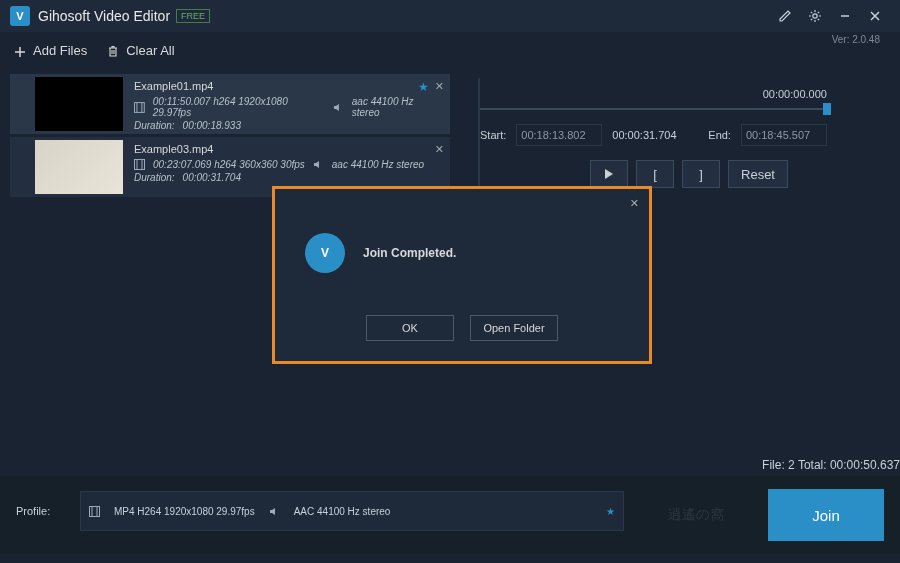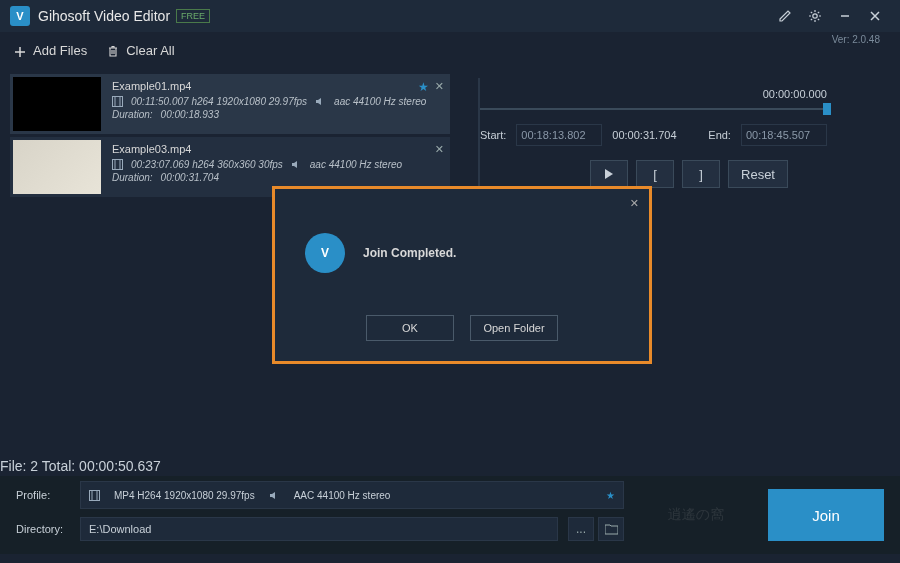--- a/index.html
+++ b/index.html
@@ -8,21 +8,21 @@
 .logo-badge { width: 20px; height: 20px; background: #2a8fc7; border-radius: 3px; display: flex; align-items: center; justify-content: center; color: #fff; font-weight: bold; font-size: 11px; margin-right: 8px; }
 .app-title { color: #e8e8e8; font-size: 14px; }
 .free-badge { border: 1px solid #4a7a4a; color: #6aaa6a; font-size: 9px; padding: 1px 4px; margin-left: 6px; }
 .spacer { flex: 1; }
 .win-btn { width: 30px; height: 24px; display: flex; align-items: center; justify-content: center; color: #c8d0d8; cursor: pointer; }
 .version { position: absolute; right: 20px; top: 34px; font-size: 10px; color: #7a8a9a; }
 .toolbar { height: 36px; display: flex; align-items: center; padding: 0 14px; gap: 20px; }
 .tool-btn { display: flex; align-items: flex-end; gap: 7px; color: #d8d8d8; cursor: pointer; font-size: 13px; }
 .main { display: flex; height: 390px; }
 .left-panel { width: 460px; padding: 6px 10px; }
-.file-row { display: flex; background: #232f40; margin-bottom: 3px; height: 60px; position: relative; }
+.file-row { display: flex; background: #232f40; margin-bottom: 3px; height: 60px; position: relative; padding-left: 22px; }
 .file-row.selected { background: #2a3748; }
 .thumb { width: 88px; height: 54px; background: #000; margin: 3px; flex-shrink: 0; }
 .thumb.light { background: linear-gradient(135deg,#d8d4c8,#e8e4d8); }
 .file-info { padding: 6px 8px; font-size: 11px; color: #b8c0c8; flex: 1; }
 .file-info .name { color: #d8d8d8; margin-bottom: 4px; }
 .file-info .line { display: flex; align-items: center; gap: 8px; font-size: 10px; margin-bottom: 2px; font-style: italic; }
 .film-icon, .audio-icon { width: 11px; height: 11px; display: inline-block; }
 .row-actions { position: absolute; right: 6px; top: 6px; display: flex; gap: 6px; }
 .star-active { color: #2a8fc7; }
 .row-close { color: #9aa; cursor: pointer; font-size: 11px; }
@@ -31,26 +31,26 @@
 .timeline-area { margin-top: 10px; position: relative; }
 .time-display { text-align: right; font-size: 11px; color: #c8d0d8; }
 .slider-track { height: 2px; background: #3a4a5a; margin: 8px 0; position: relative; }
 .slider-thumb { position: absolute; right: -4px; top: -5px; width: 8px; height: 12px; background: #2a8fc7; }
 .time-row { display: flex; align-items: center; gap: 10px; margin-top: 14px; font-size: 11px; }
 .time-input { background: #1a2332; border: 1px solid #2a3748; color: #8a98a8; padding: 4px 4px; width: 86px; font-size: 11px; }
 .time-static { color: #c8d0d8; min-width: 86px; }
 .controls-row { display: flex; gap: 8px; margin-top: 14px; justify-content: flex-start; padding-left: 110px; }
 .ctrl-btn { width: 38px; height: 28px; border: 1px solid #3a4a5a; background: #232f40; display: flex; align-items: center; justify-content: center; color: #c8d0d8; cursor: pointer; font-size: 13px; }
 .reset-btn { width: 60px; align-items: center; }
-.status-row { text-align: left; font-size: 14px; color: #c8d0d8; height: 18px; }
+.status-row { text-align: right; font-size: 12px; color: #c8d0d8; height: 18px; }
 .bottom-bar { background: #162028; height: 78px; padding: 12px 16px; display: flex; align-items: center; gap: 12px; }
 .bottom-left { flex: 1; }
 .profile-row { display: flex; align-items: center; gap: 10px; margin-bottom: 8px; }
 .profile-label { width: 54px; font-size: 11px; }
-.profile-box { flex: 1; background: #1e2a3a; border: 1px solid #2a3748; height: 28px; display: flex; align-items: center; padding: 0 8px; font-size: 10px; gap: 14px; position: relative; }
+.profile-box { flex: 1; background: #1e2a3a; border: 1px solid #2a3748; height: 40px; display: flex; align-items: center; padding: 0 8px; font-size: 10px; gap: 14px; position: relative; }
 .profile-star { position: absolute; right: 8px; color: #2a8fc7; }
 .dir-box { flex: 1; background: #1e2a3a; border: 1px solid #2a3748; height: 24px; padding: 0 8px; font-size: 11px; display: flex; align-items: center; }
 .dir-btns { display: flex; gap: 4px; }
 .dir-btn { width: 26px; height: 24px; background: #1e2a3a; border: 1px solid #2a3748; display: flex; align-items: center; justify-content: center; cursor: pointer; color: #9aa; }
 .watermark { width: 120px; opacity: 0.15; font-size: 14px; text-align: center; color: #aaa; }
 .join-btn { width: 116px; height: 52px; background: #2a8fc7; color: #fff; font-size: 15px; display: flex; align-items: center; justify-content: center; cursor: pointer; }
 .modal { position: absolute; left: 272px; top: 186px; width: 380px; height: 178px; background: #1e2a3a; border: 3px solid #e88a2a; padding: 14px; }
 .modal-close { position: absolute; right: 10px; top: 8px; cursor: pointer; color: #aaa; font-size: 11px; }
 .modal-body { display: flex; align-items: center; gap: 18px; margin-top: 30px; margin-left: 16px; }
 .modal-logo { width: 40px; height: 40px; background: #2a8fc7; border-radius: 20px; display: flex; align-items: center; justify-content: center; color: #fff; font-weight: bold; }
@@ -204,36 +204,20 @@
             <line x1="8" y1="0" x2="8" y2="11" stroke="#9ab"></line>
           </svg>
         <span>MP4 H264 1920x1080 29.97fps</span>
         <svg class="audio-icon" width="11" height="11" viewBox="0 0 11 11">
             <path d="M1 4v3h2l3 2V2L3 4z" fill="#9ab"></path>
           </svg>
         <span>AAC 44100 Hz stereo</span>
         <span class="profile-star">★</span>
       </div>
     </div>
-    <div class="profile-row">
-      <span class="profile-label">Directory:</span>
-      <div class="dir-box">
-          <span>E:\Download</span>
-        </div>
-      <div class="dir-btns">
-        <div class="dir-btn">
-            <span>...</span>
-          </div>
-        <div class="dir-btn">
-            <svg width="13" height="11">
-              <path d="M0 1h5l1 1h7v8H0z" fill="none" stroke="#9aa"></path>
-            </svg>
-          </div>
-      </div>
-    </div>
   </div>
   <div class="watermark">逍遙の窩</div>
   <div class="join-btn">
       <span>Join</span>
     </div>
 </div>
 
 <div class="modal">
   <div class="modal-close">✕</div>
   <div class="modal-body">

